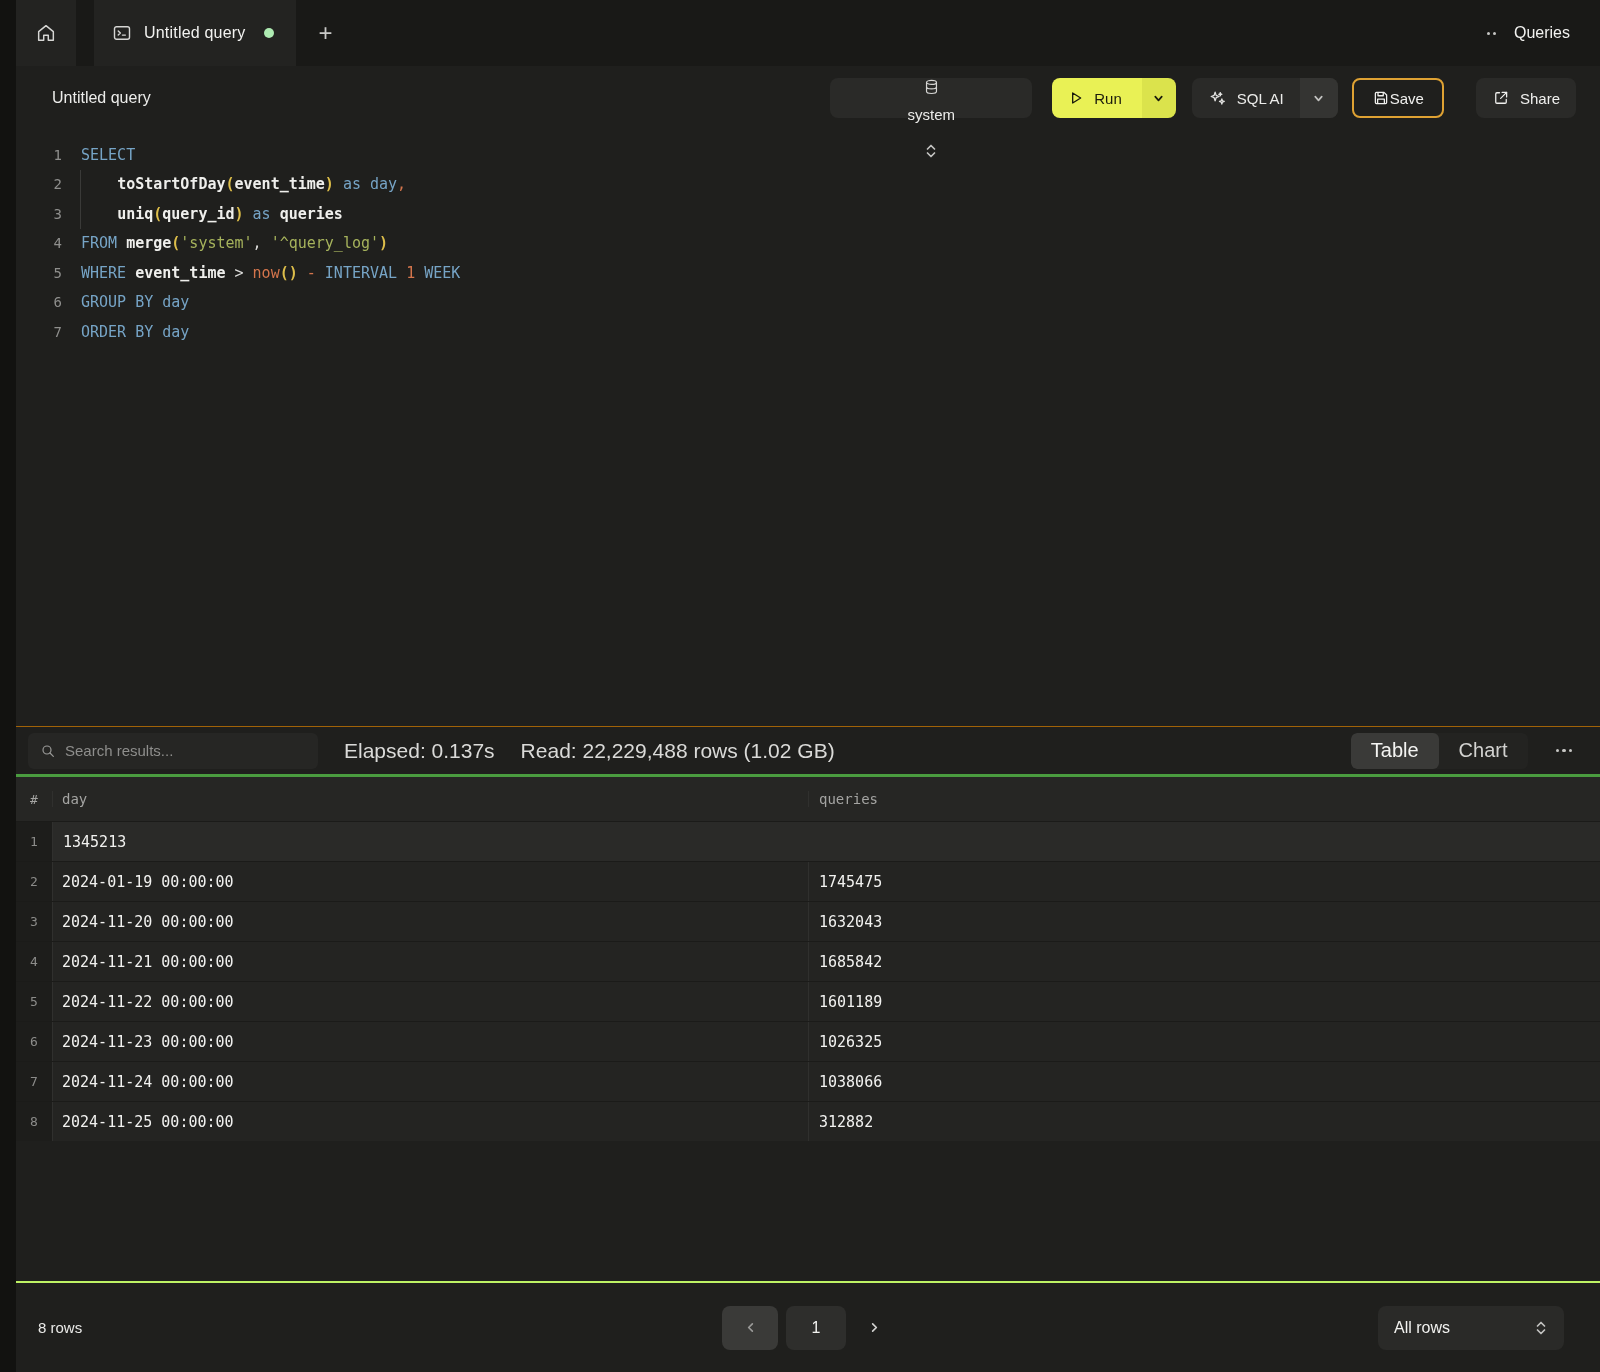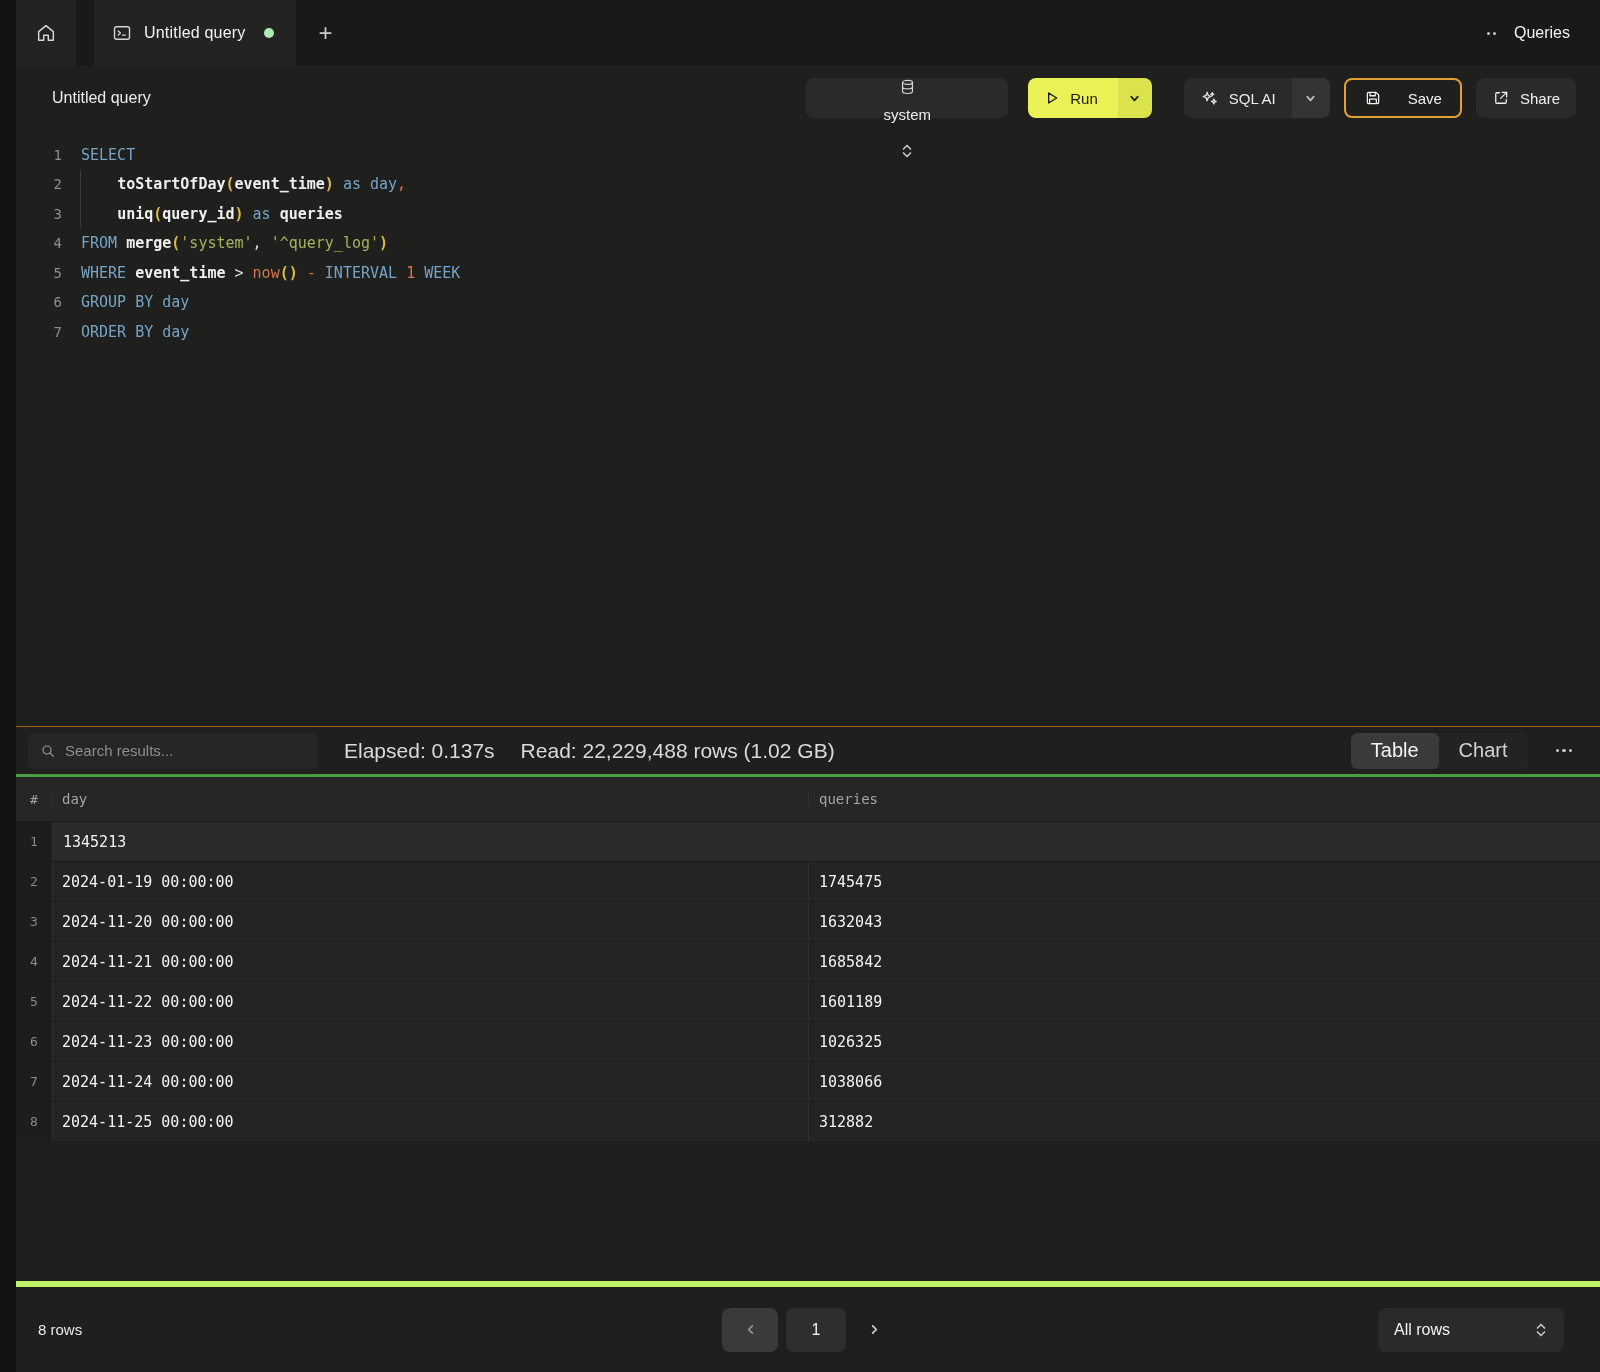--- a/index.html
+++ b/index.html
@@ -28,27 +28,27 @@
   .queries-label { font-size:16px; color:#f2f2f0; cursor:pointer; }
 
   
   .toolbar { height:64px; display:flex; align-items:center; padding:0 24px 0 36px; flex:none; gap:0; }
   .doc-title { font-size:16px; color:#ececea; }
   .toolbar-spacer { flex:1; }
   .ctl { height:40px; border-radius:8px; display:flex; align-items:center; font-size:15px; }
   .select-ctl { background:#2a2a28; padding:0 14px; gap:10px; width:202px; cursor:pointer; margin-right:20px;flex-direction:column; }
   .select-ctl .grow { flex:1; }
   .split { overflow:hidden; padding:0; cursor:pointer; }
-  .run-btn { margin-right:32px; }
+  .run-btn { margin-right:16px; }
   .run-main { height:100%; display:flex; align-items:center; gap:10px; background:#e9f155; color:#1b1b0c; padding:0 20px 0 16px; font-weight:500; }
   .run-caret { height:100%; width:34px; background:#dbe34c; display:flex; align-items:center; justify-content:center; }
   .sqlai-btn { margin-right:14px; background:#2a2a28; }
   .sqlai-main { height:100%; display:flex; align-items:center; gap:10px; padding:0 16px; color:#ececea; }
   .sqlai-caret { height:100%; width:38px; background:#343432; display:flex; align-items:center; justify-content:center; }
-  .save-btn { border:2px solid #dfa233; background:transparent; padding:0 18px; gap:26px; cursor:pointer; margin-right:14px; color:#f0f0ee; }
+  .save-btn { border:2px solid #dfa233; background:transparent; padding:0 18px; gap:0; cursor:pointer; margin-right:32px; color:#f0f0ee; }
   .share-btn { background:#2a2a28; padding:0 16px; gap:10px; cursor:pointer; color:#f0f0ee; }
 
   
   .editor { height:596px; flex:none; padding-top:10px; font-family:"DejaVu Sans Mono", monospace; font-size:15px; }
   .code-line { height:29.5px; display:flex; align-items:center; position:relative; white-space:pre; }
   .ln { width:46px; text-align:right; color:#8f8f8d; font-size:14px; flex:none; user-select:none; }
   .code { padding-left:19px; }
   .guide { position:absolute; left:64px; top:0; bottom:0; border-left:1px solid #3a3a38; }
   .kw { color:#76a4c6; } .id { color:#efefec; font-weight:700; }
   .par { color:#ddbe4a; font-weight:700; } .str { color:#a6b35c; }
@@ -76,21 +76,21 @@
   .g-num { width:36px; flex:none; background:#1d1d1b; color:#8c8c8a; font-size:13px; display:flex; align-items:center; justify-content:center; }
   .g-header .g-num { background:transparent; color:#a4a4a2; }
   .g-day { width:756px; flex:none; display:flex; align-items:center; padding-left:9px; border-left:1px solid #30302e; }
   .g-queries { flex:1; display:flex; align-items:center; padding-left:10px; border-left:1px solid #30302e; }
   .g-row .g-day, .g-row .g-queries { background:#242422; color:#f2f2f0; font-size:15px; }
   .g-row.selected .g-day, .g-row.selected .g-queries { background:#2a2a28; }
   .g-row.selected .g-day { box-shadow: inset 0 0 0 2px #e8e15e; border-left-color:transparent; }
   .grid-empty { flex:1; background:#1f1f1d; }
 
   
-  .footer { height:91px; flex:none; border-top:6px solid #bef264; display:flex; align-items:center; padding:0 36px 0 22px; position:relative; }
+  .footer { height:91px; flex:none; border-top:2px solid #bef264; display:flex; align-items:center; padding:0 36px 0 22px; position:relative; }
   .rows-count { font-size:15px; color:#eaeae8; }
   .pagination { position:absolute; left:50%; transform:translateX(-50%); display:flex; align-items:center; gap:8px; }
   .pg-btn { width:56px; height:44px; border-radius:8px; display:flex; align-items:center; justify-content:center; cursor:pointer; }
   .pg-prev { background:#3a3a38; color:#9a9a98; }
   .pg-page { width:60px; background:#2e2e2c; color:#f2f2f0; font-size:16px; }
   .pg-next { color:#d2d2d0; width:40px; }
   .footer-spacer { flex:1; }
   .pagesize { width:186px; height:44px; background:#2a2a28; border-radius:8px; display:flex; align-items:center; padding:0 16px; font-size:16px; color:#f2f2f0; cursor:pointer; }
   .pagesize .grow { flex:1; }
 

